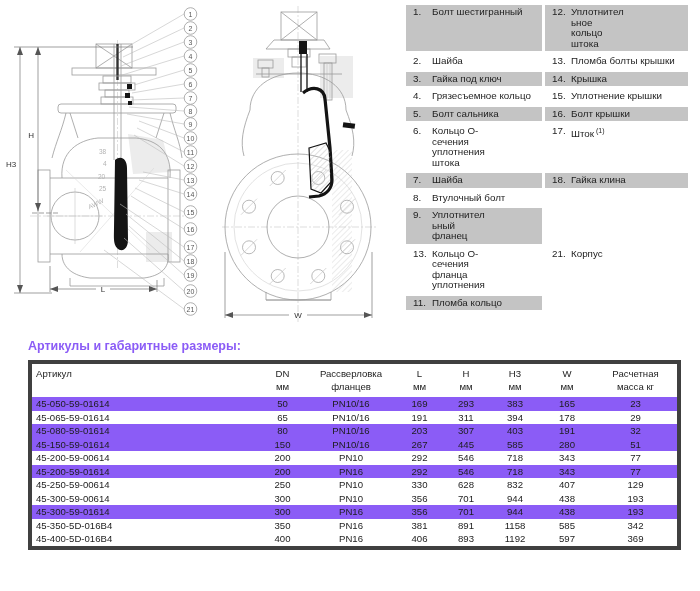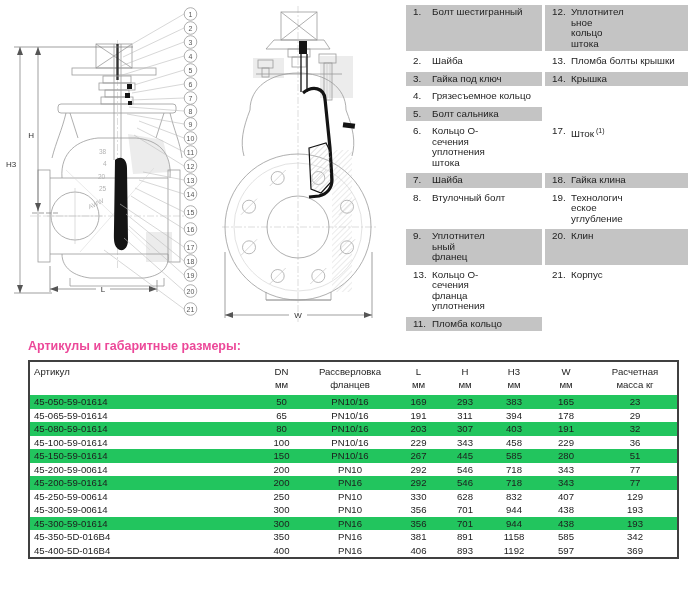--- a/index.html
+++ b/index.html
@@ -16,29 +16,29 @@
   .plist-row{display:grid;grid-template-columns:136px 143px;column-gap:3px;margin-bottom:3px;}
   .plist-cell{display:flex;align-items:flex-start;padding:2px 2px 2px 7px;
     font-size:9.8px;line-height:10.5px;color:#1d1d1d;}
   .plist-cell.shaded{background:#c4c4c4;}
   .pnum{width:19px;flex:none;}
   .ptext{flex:1;white-space:pre-line;padding-right:2px;}
   .psup{font-size:7px;vertical-align:super;}
 
   
   .dims{position:absolute;left:28px;top:339px;width:649px;}
-  .dims-heading{font-size:12.5px;font-weight:bold;color:#ec4899;margin:0 0 7px 0;}
-  table.dims-table{border-collapse:collapse;table-layout:fixed;width:649px;border:2px solid #404040;background:#fff;}
+  .dims-heading{font-size:12.5px;font-weight:bold;color:#8b5cf6;margin:0 0 7px 0;}
+  table.dims-table{border-collapse:collapse;table-layout:fixed;width:649px;border:4px solid #404040;background:#fff;}
   .dims-table th{font-weight:normal;font-size:9.6px;line-height:13px;padding:3px 4px 4px 4px;
     vertical-align:top;color:#1d1d1d;}
   .dims-table th:first-child{text-align:left;}
   .dims-table th div{min-height:13px;}
   .dims-table td{font-size:9.6px;line-height:11.5px;padding:1px 4px;text-align:center;color:#1d1d1d;}
   .dims-table td:first-child{text-align:left;}
-  .dims-table tr.shaded td{background:#22c55e;}
+  .dims-table tr.shaded td{background:#8b5cf6;}
 </style>
 </head>
 <body>
 
 <div class="page">
 
   <div class="drawing-wrap">
     <svg width="405" height="340" viewBox="0 0 405 340" xmlns="http://www.w3.org/2000/svg">
       <defs>
         <pattern id="hatch" width="4" height="4" patternTransform="rotate(45)" patternUnits="userSpaceOnUse">
@@ -366,25 +366,33 @@
         <div class="plist-cell shaded">
           <span class="pnum">14.</span>
           <span class="ptext">Крышка</span>
         </div>
       </div>
       <div class="plist-row">
         <div class="plist-cell">
           <span class="pnum">4.</span>
           <span class="ptext">Грязесъемное кольцо</span>
         </div>
+        <div class="plist-cell">
+          <span class="pnum">15.</span>
+          <span class="ptext">Уплотнение крышки</span>
+        </div>
       </div>
       <div class="plist-row">
         <div class="plist-cell shaded">
           <span class="pnum">5.</span>
           <span class="ptext">Болт сальника</span>
+        </div>
+        <div class="plist-cell shaded">
+          <span class="pnum">16.</span>
+          <span class="ptext">Болт крышки</span>
         </div>
       </div>
       <div class="plist-row">
         <div class="plist-cell">
           <span class="pnum">6.</span>
           <span class="ptext">Кольцо О-
 сечения
 уплотнения
 штока</span>
         </div>
@@ -401,37 +409,27 @@
         <div class="plist-cell shaded">
           <span class="pnum">18.</span>
           <span class="ptext">Гайка клина</span>
         </div>
       </div>
       <div class="plist-row">
         <div class="plist-cell">
           <span class="pnum">8.</span>
           <span class="ptext">Втулочный болт</span>
         </div>
-        <div class="plist-cell">
-          <span class="pnum">19.</span>
-          <span class="ptext">Технологич
-еское
-углубление</span>
-        </div>
       </div>
       <div class="plist-row">
         <div class="plist-cell shaded">
           <span class="pnum">9.</span>
           <span class="ptext">Уплотнител
 ьный
 фланец</span>
-        </div>
-        <div class="plist-cell shaded">
-          <span class="pnum">20.</span>
-          <span class="ptext">Клин</span>
         </div>
       </div>
       <div class="plist-row">
         <div class="plist-cell">
           <span class="pnum">13.</span>
           <span class="ptext">Кольцо О-
 сечения
 фланца
 уплотнения</span>
         </div>
@@ -522,30 +520,20 @@
           <tr class="shaded">
             <td>45-080-59-01614</td>
             <td>80</td>
             <td>PN10/16</td>
             <td>203</td>
             <td>307</td>
             <td>403</td>
             <td>191</td>
             <td>32</td>
           </tr>
-          <tr class="">
-            <td>45-100-59-01614</td>
-            <td>100</td>
-            <td>PN10/16</td>
-            <td>229</td>
-            <td>343</td>
-            <td>458</td>
-            <td>229</td>
-            <td>36</td>
-          </tr>
           <tr class="shaded">
             <td>45-150-59-01614</td>
             <td>150</td>
             <td>PN10/16</td>
             <td>267</td>
             <td>445</td>
             <td>585</td>
             <td>280</td>
             <td>51</td>
           </tr>

